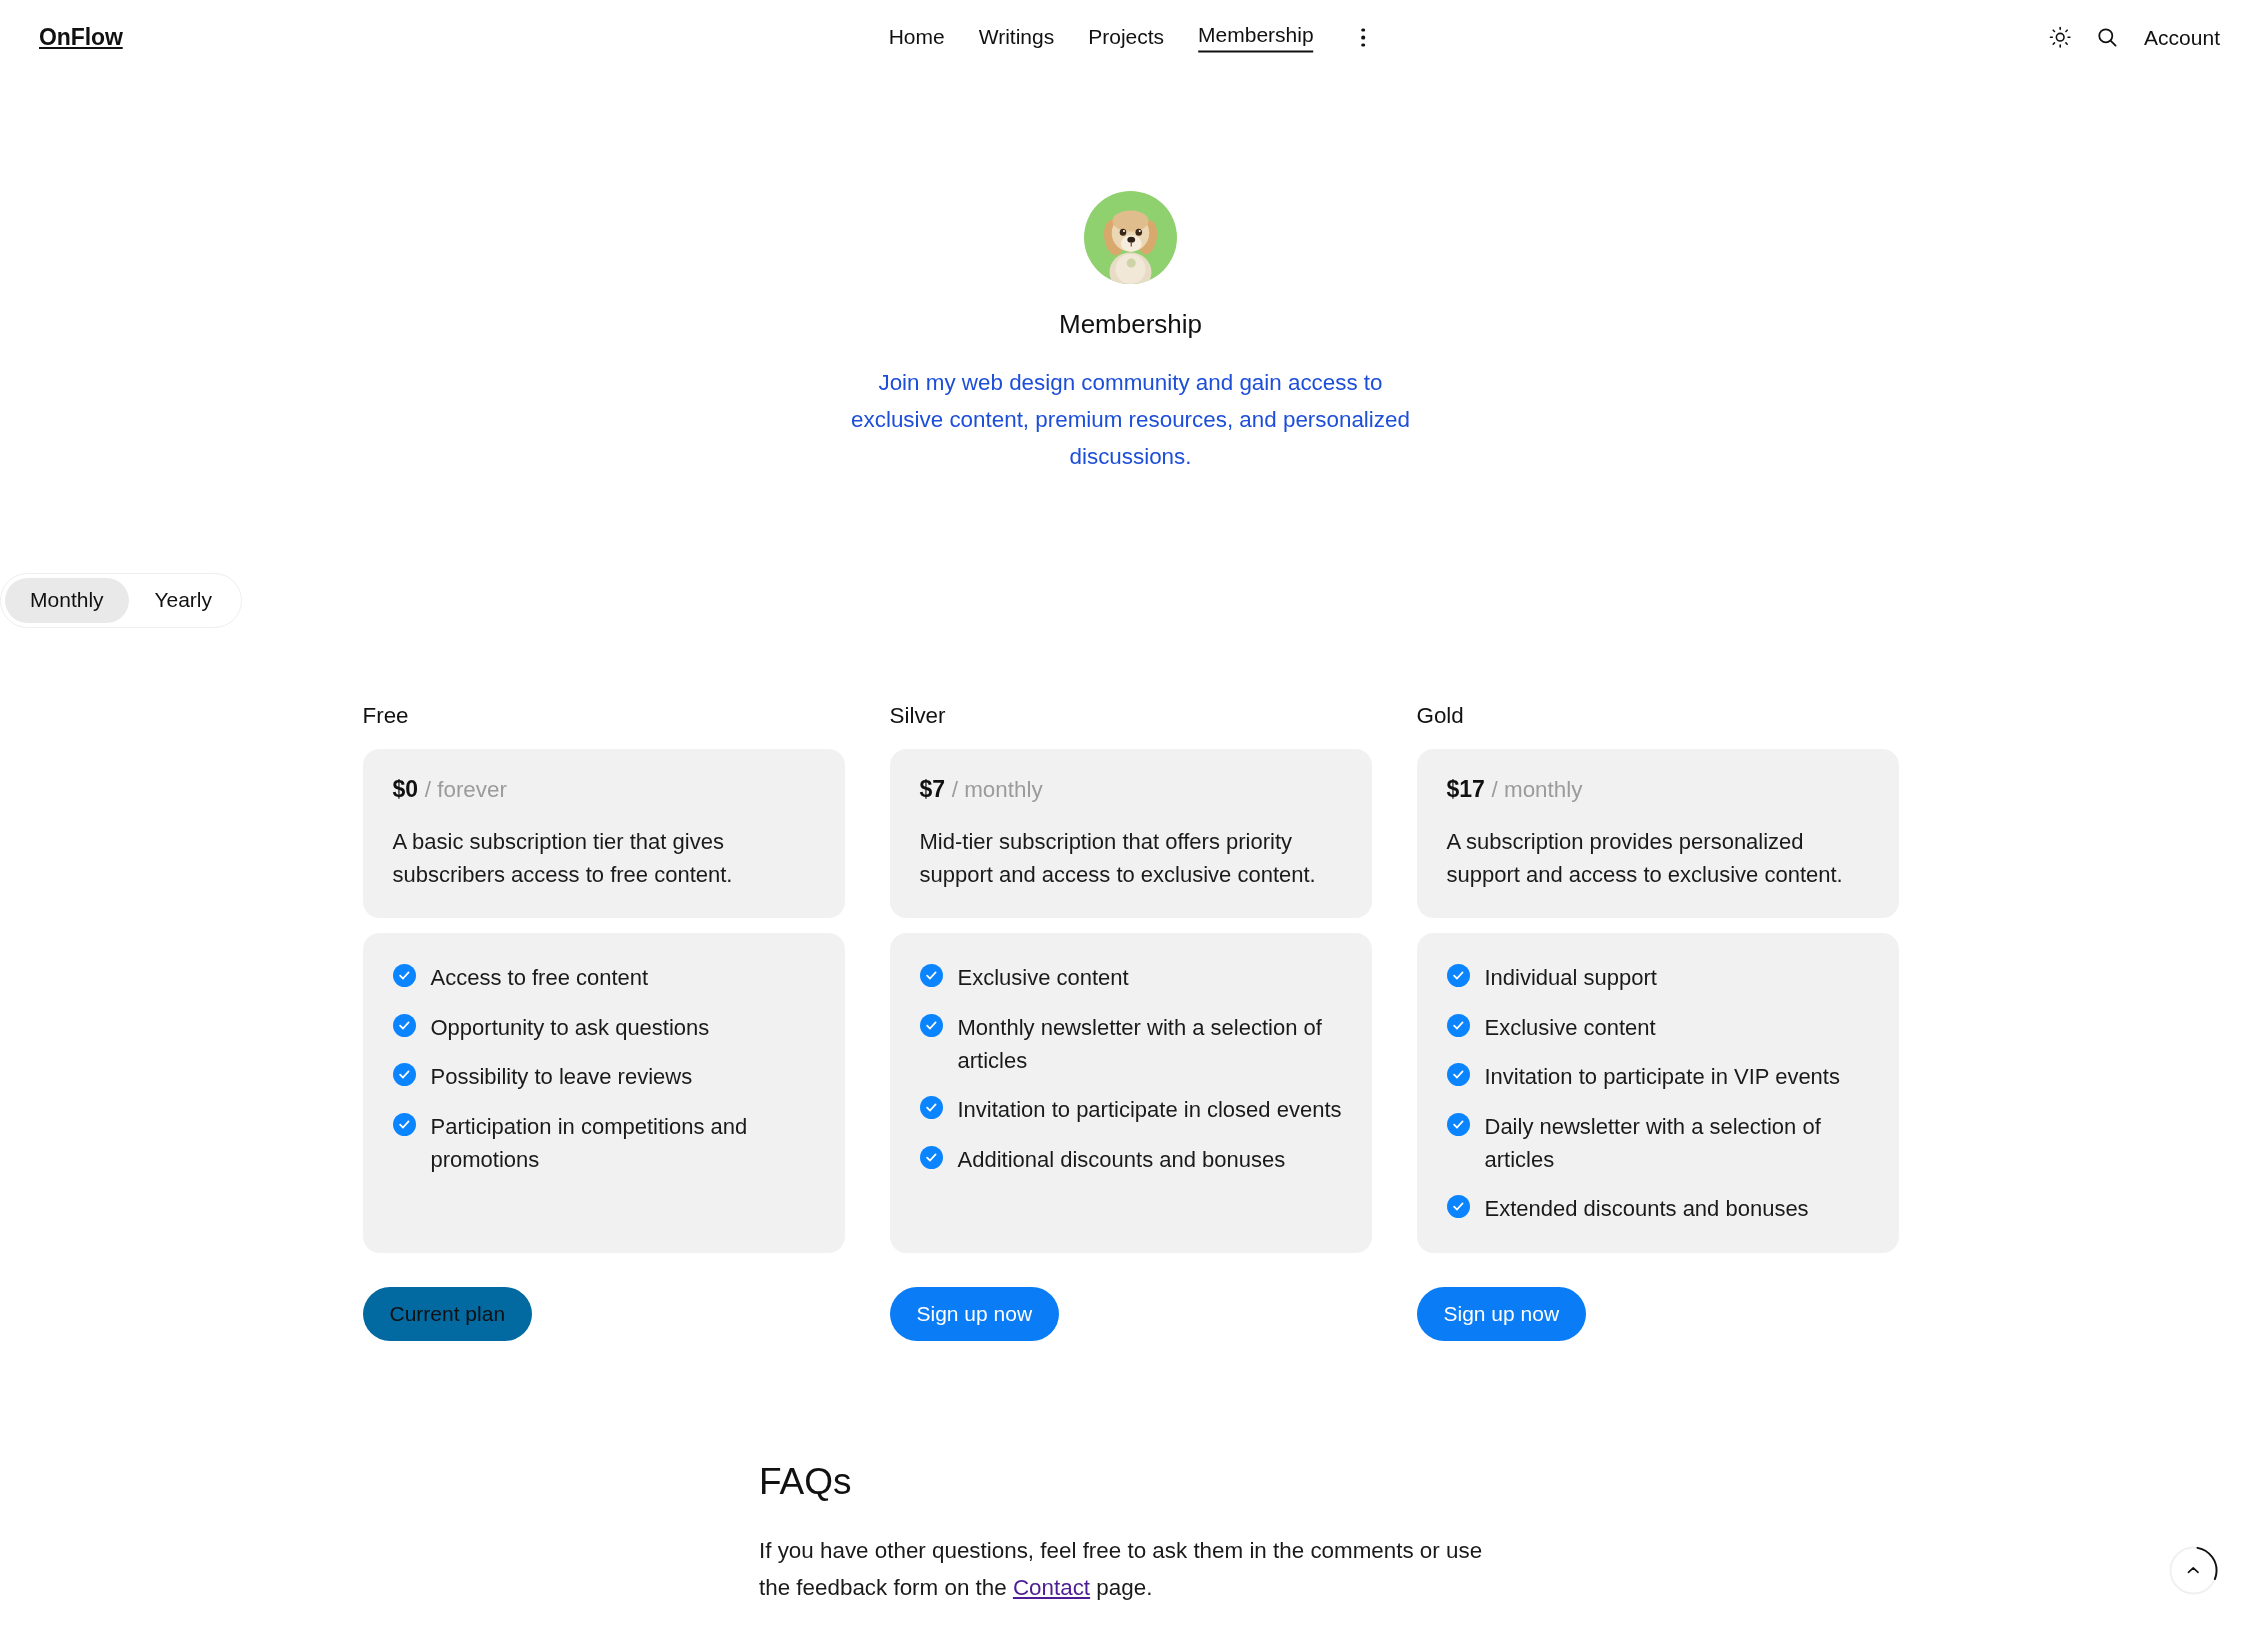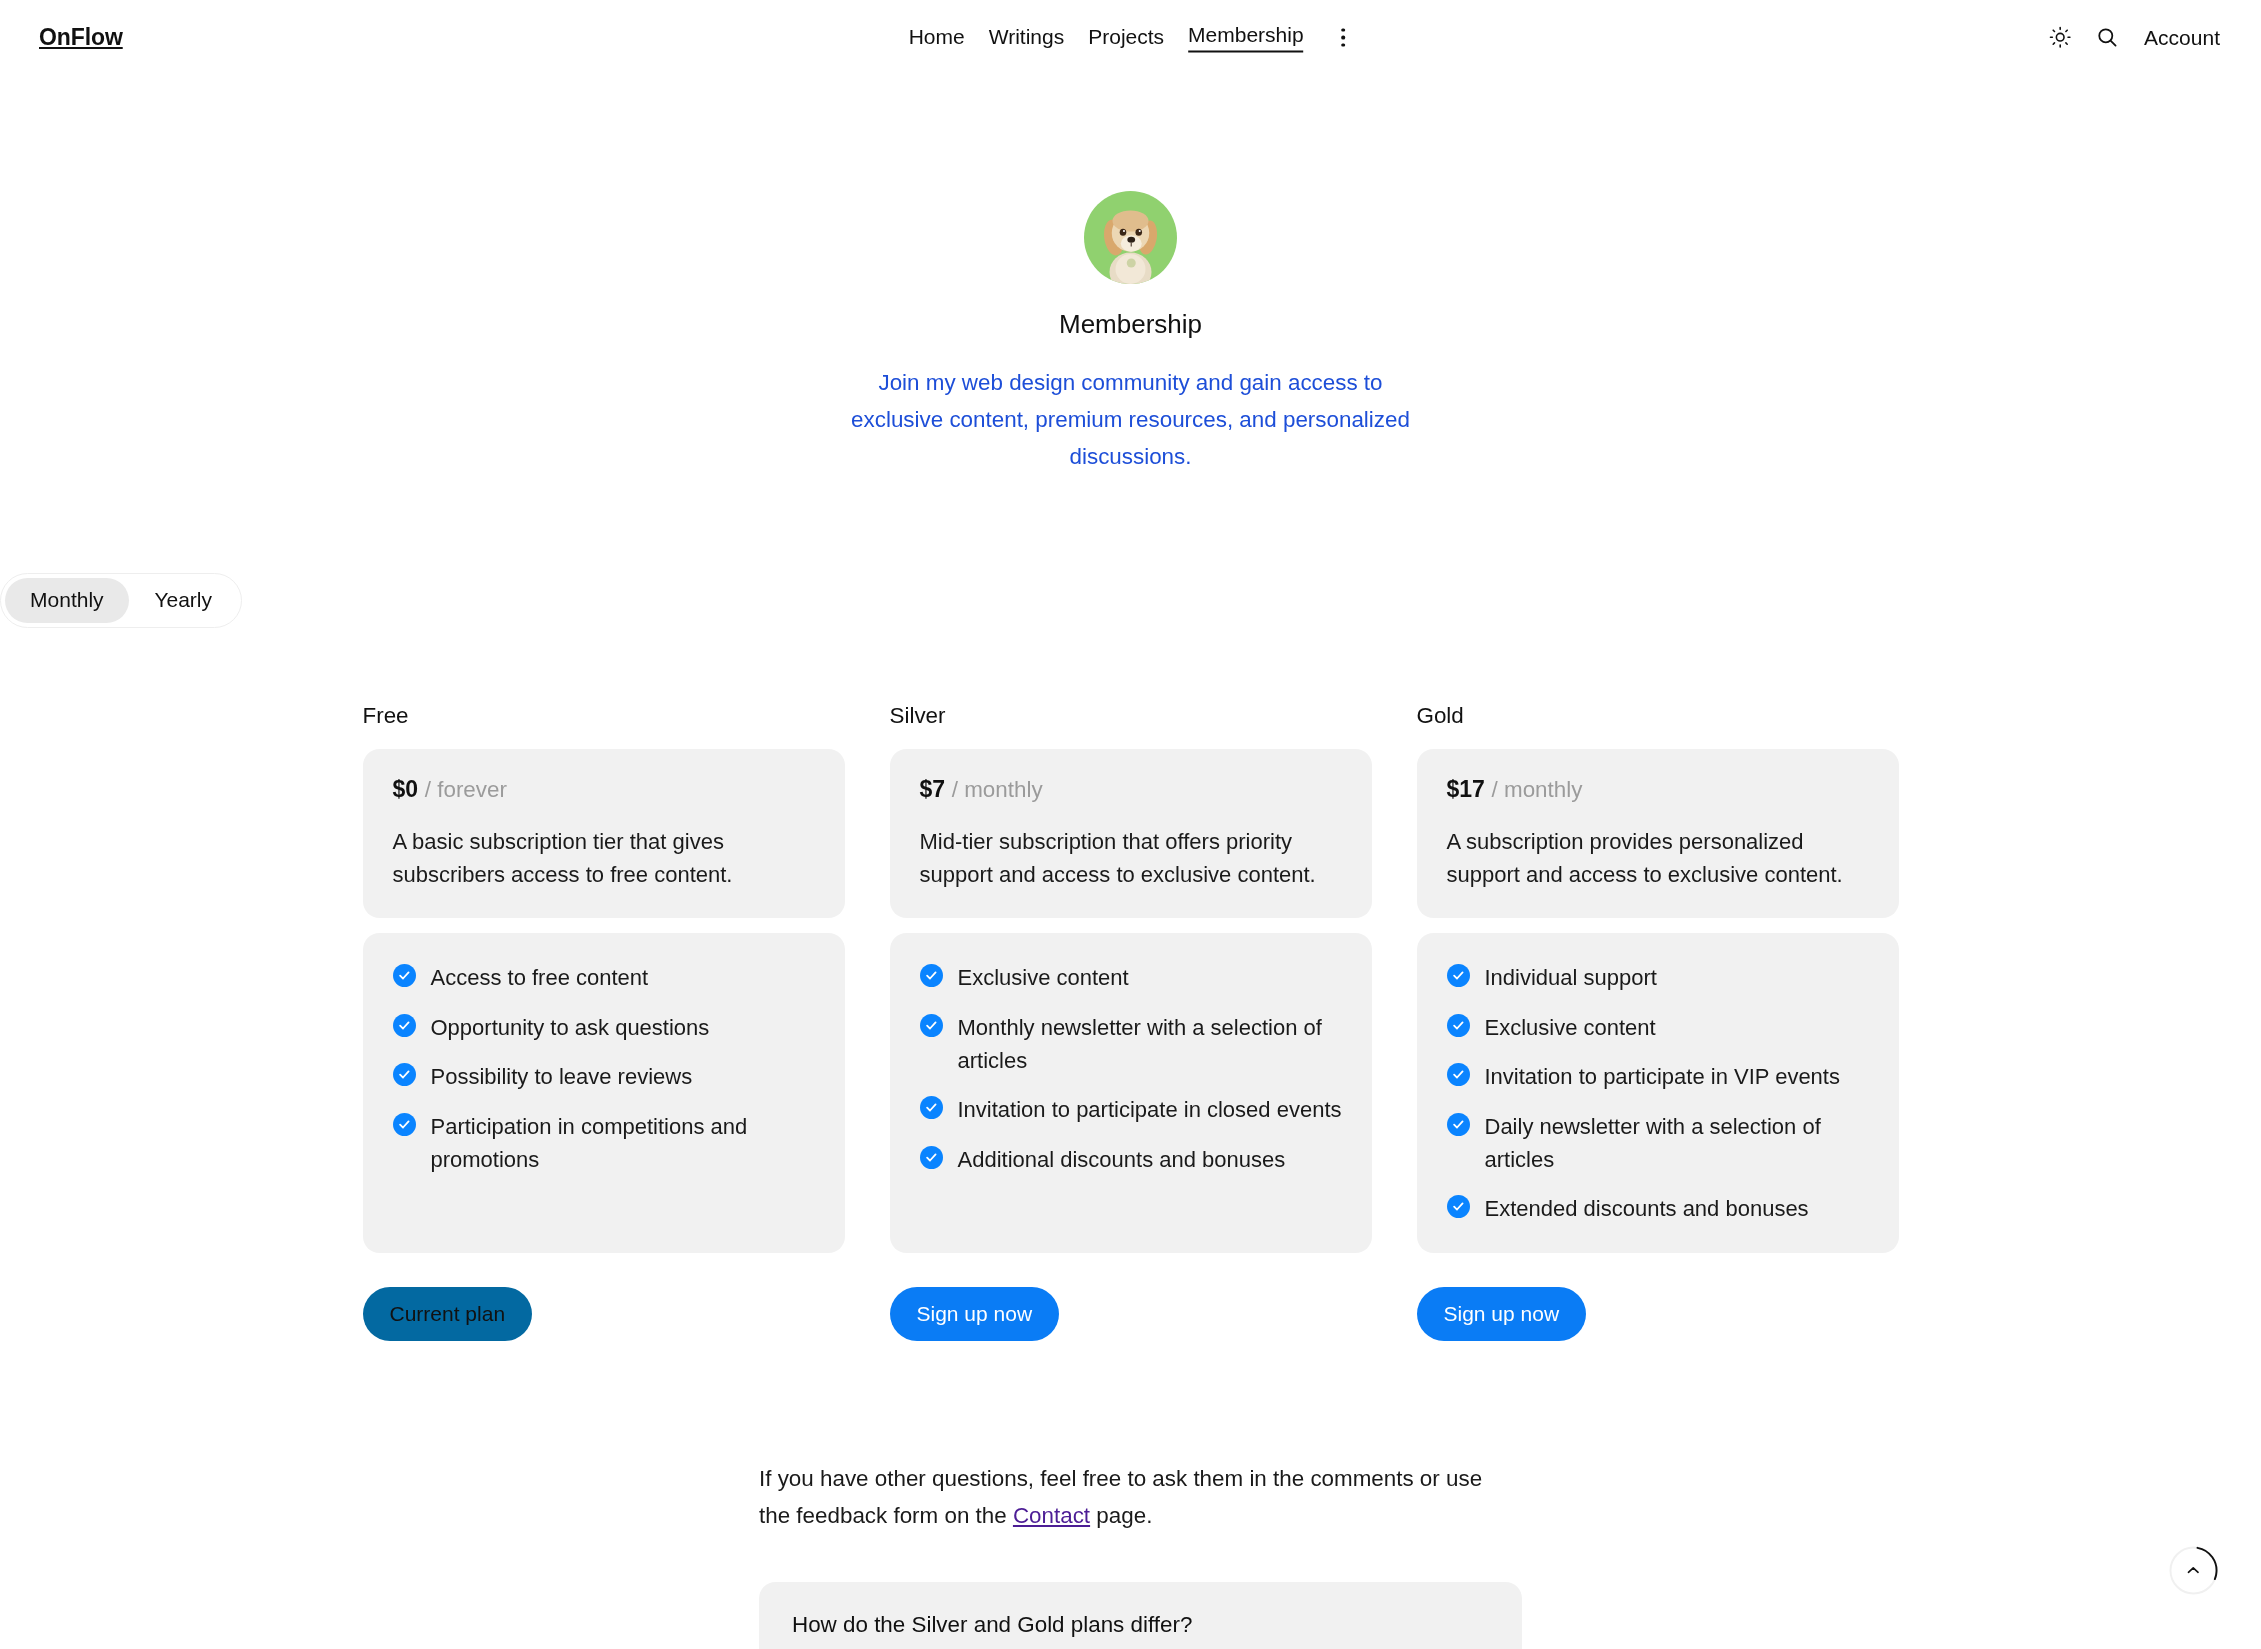--- a/index.html
+++ b/index.html
@@ -26,21 +26,21 @@
     letter-spacing: -0.1px;
     color: #111;
   }
   .nav {
     position: absolute;
     left: 50%;
     top: 50%;
     transform: translate(-50%, -50%);
     display: flex;
     align-items: center;
-    gap: 24px;
+    gap: 34px;
   }
   .nav-link {
     font-size: 21px;
     color: #111;
     text-decoration: none;
     white-space: nowrap;
     line-height: 1;
     padding-bottom: 3px;
   }
   .nav-link.active {
@@ -482,20 +482,21 @@
       </div>
     </div>
     <div class="cta-row">
       <button class="cta primary">Sign up now</button>
     </div>
   </div>
 
 </section>
 
 <section class="faq">
+  <h2 class="faq-title">FAQs</h2>
   <p class="faq-intro"><span>If you have other questions, feel free to ask them in the comments or use the feedback form on the </span><a href="#">Contact</a><span> page.</span></p>
   <div class="faq-item">How do the Silver and Gold plans differ?</div>
 </section>
 
 <button class="scroll-top">
   <svg width="49" height="49" viewBox="0 0 66 66" style="position:absolute;left:0;top:0;">
     <circle cx="33" cy="33" r="31" fill="none" stroke="#f0f0f0" stroke-width="2.6"></circle>
     <circle cx="33" cy="33" r="31" fill="none" stroke="#111111" stroke-width="2.6" stroke-linecap="round" stroke-dasharray="55 195" stroke-dashoffset="0" transform="rotate(-80 33 33)"></circle>
   </svg>
   <svg width="16.5" height="16.5" viewBox="0 0 24 24" fill="none" stroke="#111" stroke-width="2.4" stroke-linecap="round" stroke-linejoin="round" style="position:relative;">

